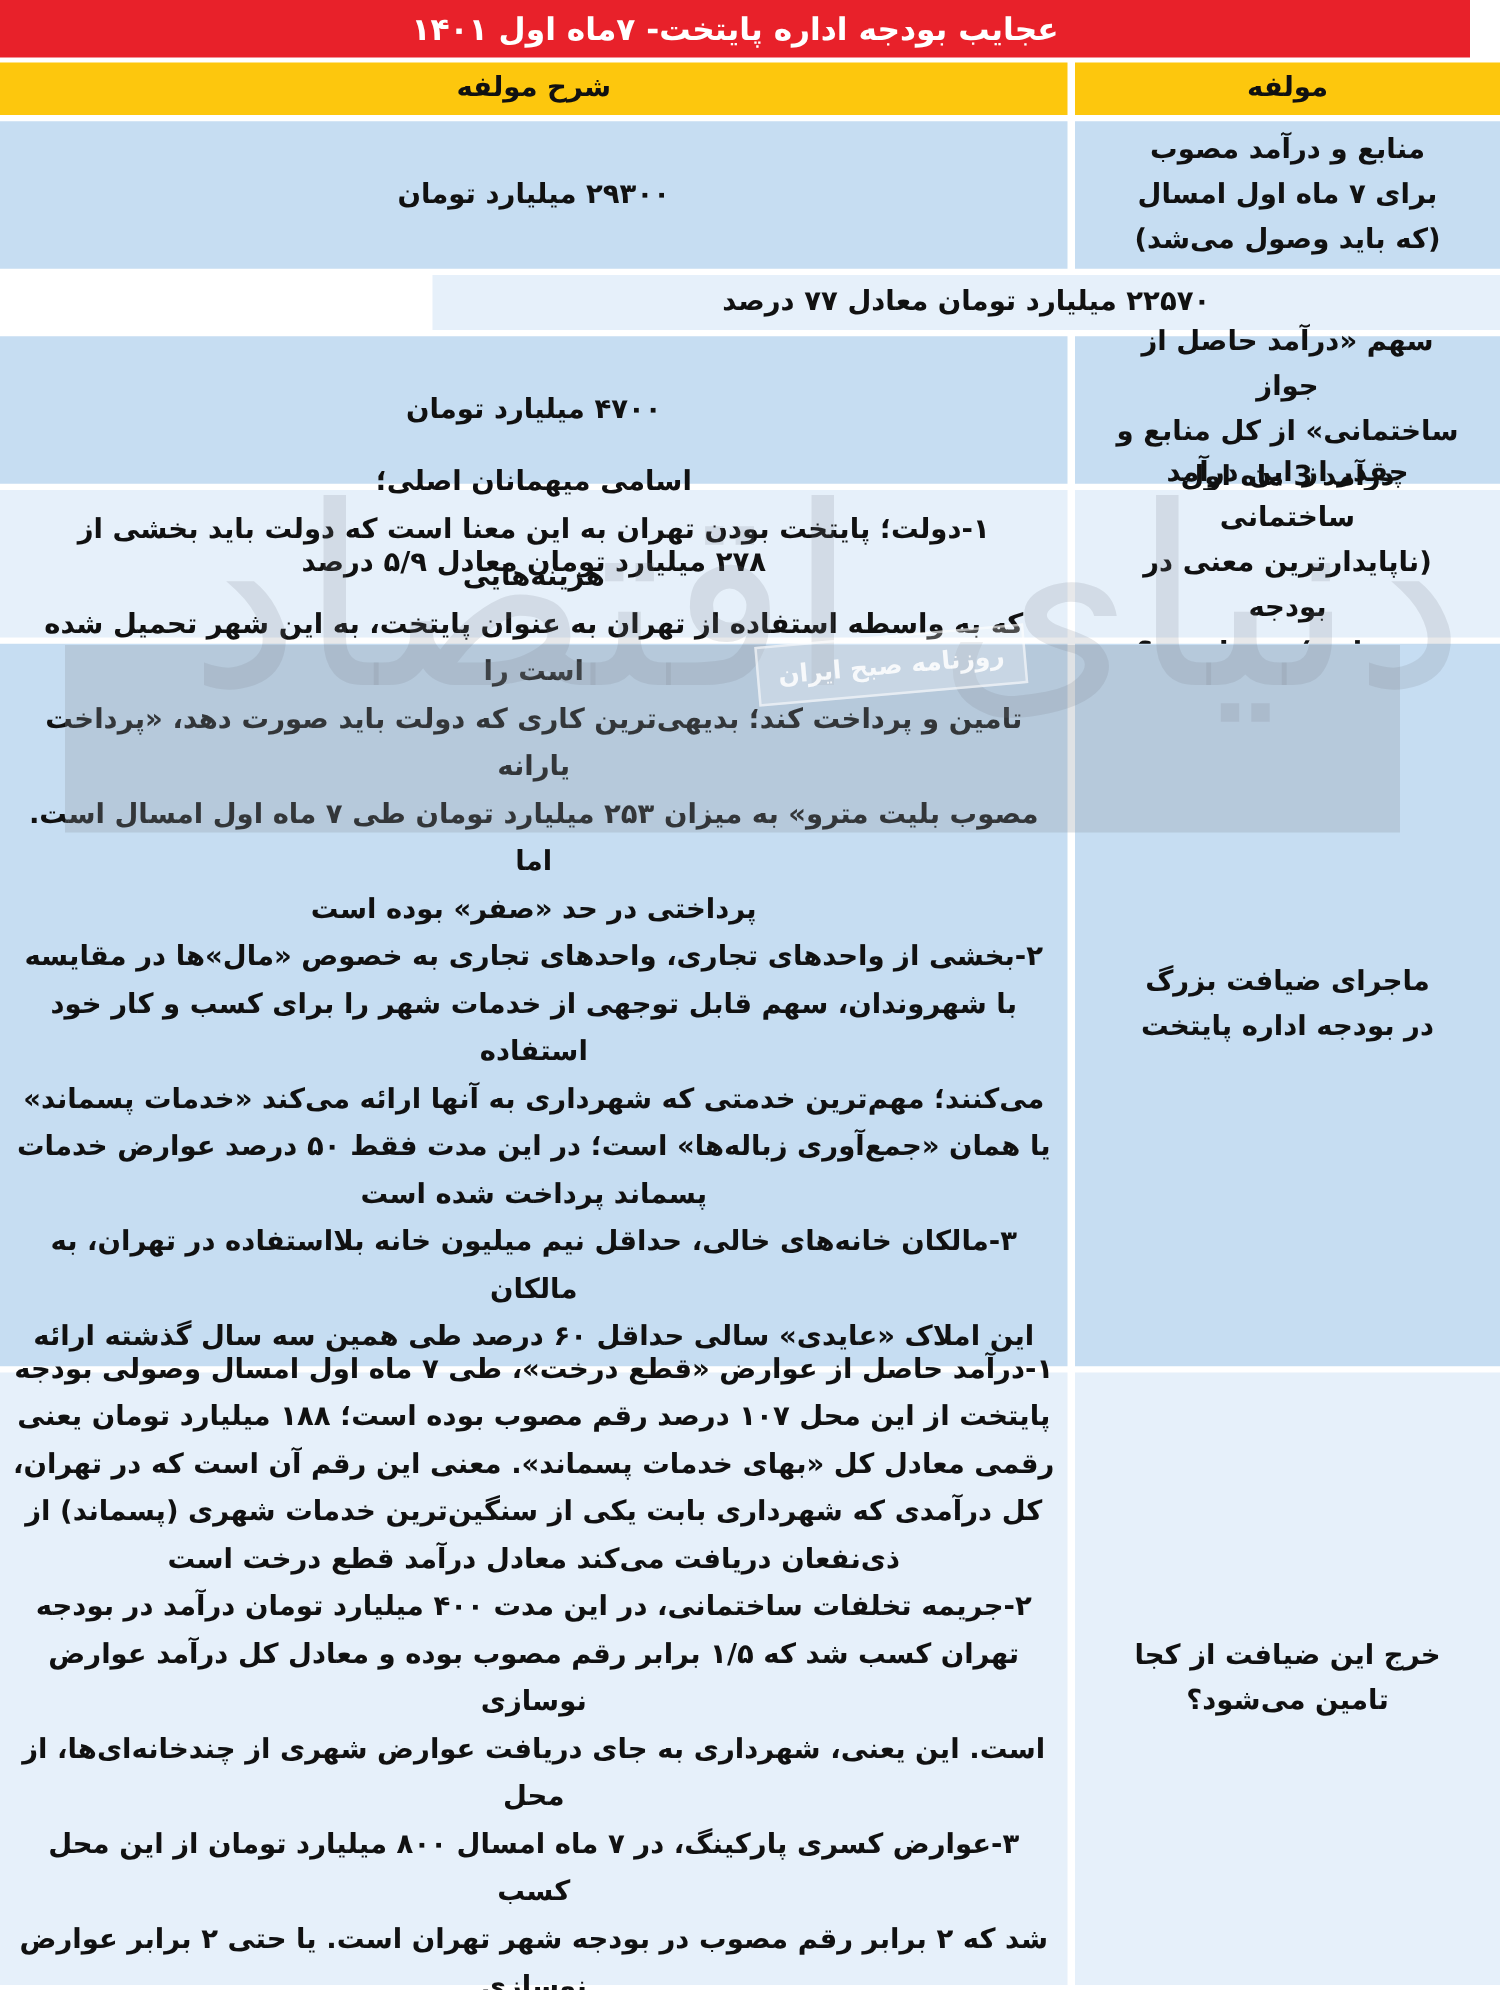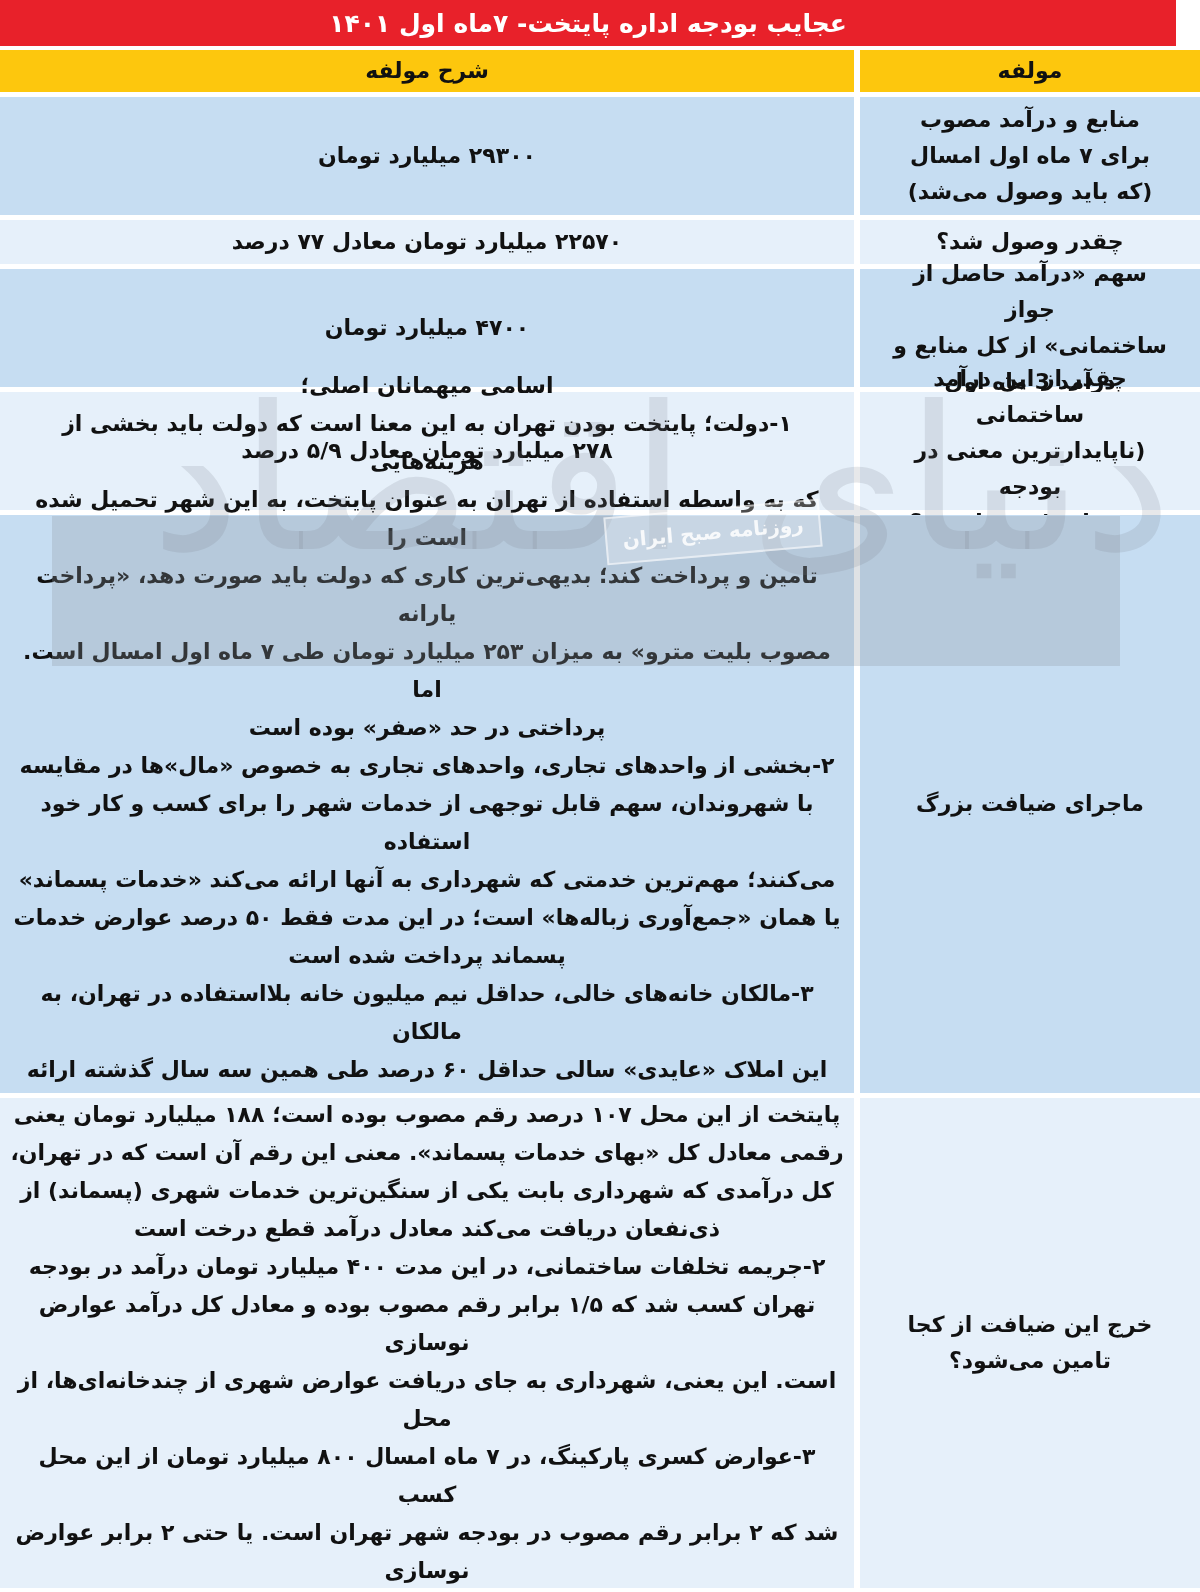--- a/index.html
+++ b/index.html
@@ -126,21 +126,20 @@
       <div class="desc-lines">
         <span class="line">منابع و درآمد مصوب</span>
         <span class="line">برای ۷ ماه اول امسال</span>
         <span class="line">(که باید وصول می‌شد)</span>
       </div>
     </div>
     <div class="cell desc value">۲۹۳۰۰ میلیارد تومان</div>
   </div>
 
   <div class="row light" style="height:44px;">
-    <div class="cell label">چقدر وصول شد؟</div>
     <div class="cell desc value">۲۲۵۷۰ میلیارد تومان معادل ۷۷ درصد</div>
   </div>
 
   <div class="row dark" style="height:118px;">
     <div class="cell label">
       <div class="desc-lines">
         <span class="line">سهم «درآمد حاصل از جواز</span>
         <span class="line">ساختمانی» از کل منابع و</span>
         <span class="line">درآمد 3 ماه اول</span>
       </div>
@@ -156,20 +155,21 @@
         <span class="line">شهرداری) وصول شد؟</span>
       </div>
     </div>
     <div class="cell desc value">۲۷۸ میلیارد تومان معادل ۵/۹ درصد</div>
   </div>
 
   <div class="row dark" style="height:578px;">
     <div class="cell label">
       <div class="desc-lines">
         <span class="line">ماجرای ضیافت بزرگ</span>
+        <span class="line">در بودجه اداره پایتخت</span>
       </div>
     </div>
     <div class="cell desc">
       <div class="desc-lines">
         <span class="line">اسامی میهمانان اصلی؛</span>
         <span class="line">۱-دولت؛ پایتخت بودن تهران به این معنا است که دولت باید بخشی از هزینه‌هایی</span>
         <span class="line">که به واسطه استفاده از تهران به عنوان پایتخت، به این شهر تحمیل شده است را</span>
         <span class="line">تامین و پرداخت کند؛ بدیهی‌ترین کاری که دولت باید صورت دهد، «پرداخت یارانه</span>
         <span class="line">مصوب بلیت مترو» به میزان ۲۵۳ میلیارد تومان طی ۷ ماه اول امسال است. اما</span>
         <span class="line">پرداختی در حد «صفر» بوده است</span>
@@ -188,20 +188,21 @@
 
   <div class="row light" style="height:490px;">
     <div class="cell label">
       <div class="desc-lines">
         <span class="line">خرج این ضیافت از کجا</span>
         <span class="line">تامین می‌شود؟</span>
       </div>
     </div>
     <div class="cell desc">
       <div class="desc-lines">
+        <span class="line">۱-درآمد حاصل از عوارض «قطع درخت»، طی ۷ ماه اول امسال وصولی بودجه</span>
         <span class="line">پایتخت از این محل ۱۰۷ درصد رقم مصوب بوده است؛ ۱۸۸ میلیارد تومان یعنی</span>
         <span class="line">رقمی معادل کل «بهای خدمات پسماند». معنی این رقم آن است که در تهران،</span>
         <span class="line">کل درآمدی که شهرداری بابت یکی از سنگین‌ترین خدمات شهری (پسماند) از</span>
         <span class="line">ذی‌نفعان دریافت می‌کند معادل درآمد قطع درخت است</span>
         <span class="line">۲-جریمه تخلفات ساختمانی، در این مدت ۴۰۰ میلیارد تومان درآمد در بودجه</span>
         <span class="line">تهران کسب شد که ۱/۵ برابر رقم مصوب بوده و معادل کل درآمد عوارض نوسازی</span>
         <span class="line">است. این یعنی، شهرداری به جای دریافت عوارض شهری از چندخانه‌ای‌ها، از محل</span>
         <span class="line">۳-عوارض کسری پارکینگ، در ۷ ماه امسال ۸۰۰ میلیارد تومان از این محل کسب</span>
         <span class="line">شد که ۲ برابر رقم مصوب در بودجه شهر تهران است. یا حتی ۲ برابر عوارض</span>
         <span class="line">نوسازی</span>

